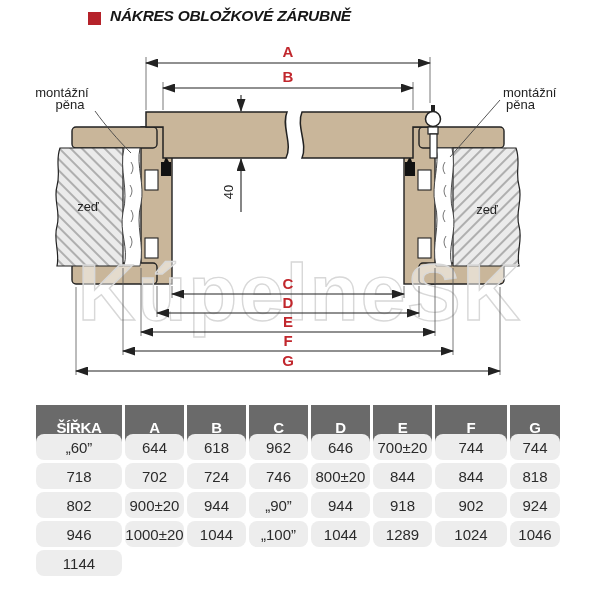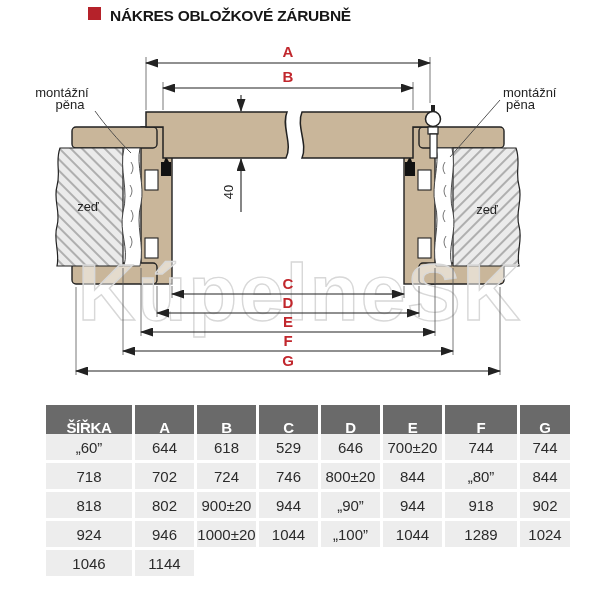--- a/index.html
+++ b/index.html
@@ -1,31 +1,31 @@
 <!DOCTYPE html>
 <html><head>
 <meta charset="utf-8">
 <style>
   html,body{margin:0;padding:0;}
   body{
     width:600px;height:600px;position:relative;background:#ffffff;
     font-family:"Liberation Sans","DejaVu Sans",sans-serif;overflow:hidden;
   }
-  .title{position:absolute;top:7px;left:88px;display:flex;align-items:flex-start;gap:9px;}
+  .title{position:absolute;top:7px;left:88px;display:flex;align-items:flex-end;gap:9px;font-style:italic;}
   .title .sq{width:13px;height:13px;background:#b5222a;flex:0 0 auto;}
   .title h1{margin:0;font-size:15.5px;font-weight:bold;color:#161616;letter-spacing:-0.3px;white-space:nowrap;}
   svg.diagram{position:absolute;top:40px;left:0;}
   
-  .tbl{position:absolute;left:46px;top:405px;width:524px;display:grid;
+  .tbl{position:absolute;left:36px;top:405px;width:524px;display:grid;
        grid-template-columns:86px 59px 59px 59px 59px 59px 72px 50px;
        grid-auto-rows:26px;gap:3px;background:#ffffff;font-size:15px;}
   .tbl .hc{background:#6a6a6a;color:#ffffff;font-weight:bold;display:flex;
        align-items:center;justify-content:center;height:44px;letter-spacing:-0.3px;}
   .tbl .bc{background:#ededed;color:#2b2b2b;display:flex;align-items:center;
-       justify-content:center;}
+       justify-content:center;border-radius:8px;}
   .dimtxt{font:bold 15px "Liberation Sans",sans-serif;fill:#c1272d;}
   .lbl{font:13px "Liberation Sans",sans-serif;fill:#222;}
   .wm{font:bold 80px "Liberation Sans",sans-serif;fill:rgba(255,255,255,0.5);
       stroke:#d8d8d8;stroke-width:1.4px;letter-spacing:2px;}
 </style>
 </head>
 <body>
 
 <div class="title">
   <span class="sq"></span>
@@ -134,34 +134,33 @@
   <div class="hc">B</div>
   <div class="hc">C</div>
   <div class="hc">D</div>
   <div class="hc">E</div>
   <div class="hc">F</div>
   <div class="hc">G</div>
 
   <div class="bc">„60”</div>
   <div class="bc">644</div>
   <div class="bc">618</div>
-  <div class="bc">529</div>
+  <div class="bc">962</div>
   <div class="bc">646</div>
   <div class="bc">700±20</div>
   <div class="bc">744</div>
 
   <div class="bc">744</div>
   <div class="bc">718</div>
   <div class="bc">702</div>
   <div class="bc">724</div>
   <div class="bc">746</div>
   <div class="bc">800±20</div>
   <div class="bc">844</div>
 
-  <div class="bc">„80”</div>
   <div class="bc">844</div>
   <div class="bc">818</div>
   <div class="bc">802</div>
   <div class="bc">900±20</div>
   <div class="bc">944</div>
 
   <div class="bc">„90”</div>
   <div class="bc">944</div>
   <div class="bc">918</div>
   <div class="bc">902</div>

